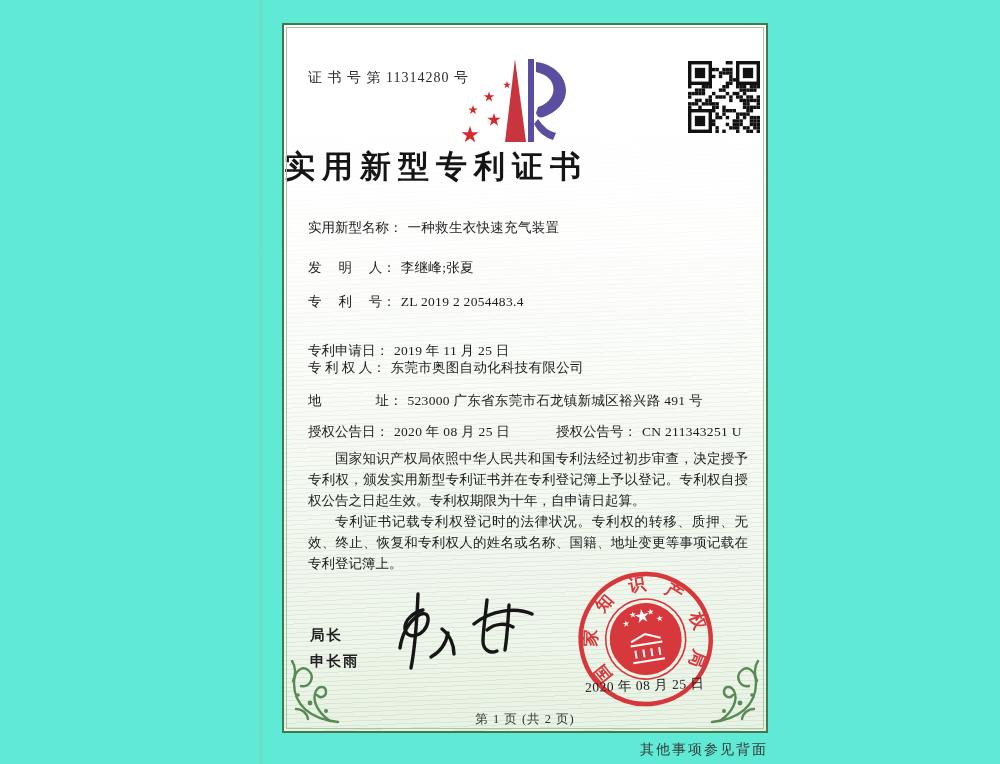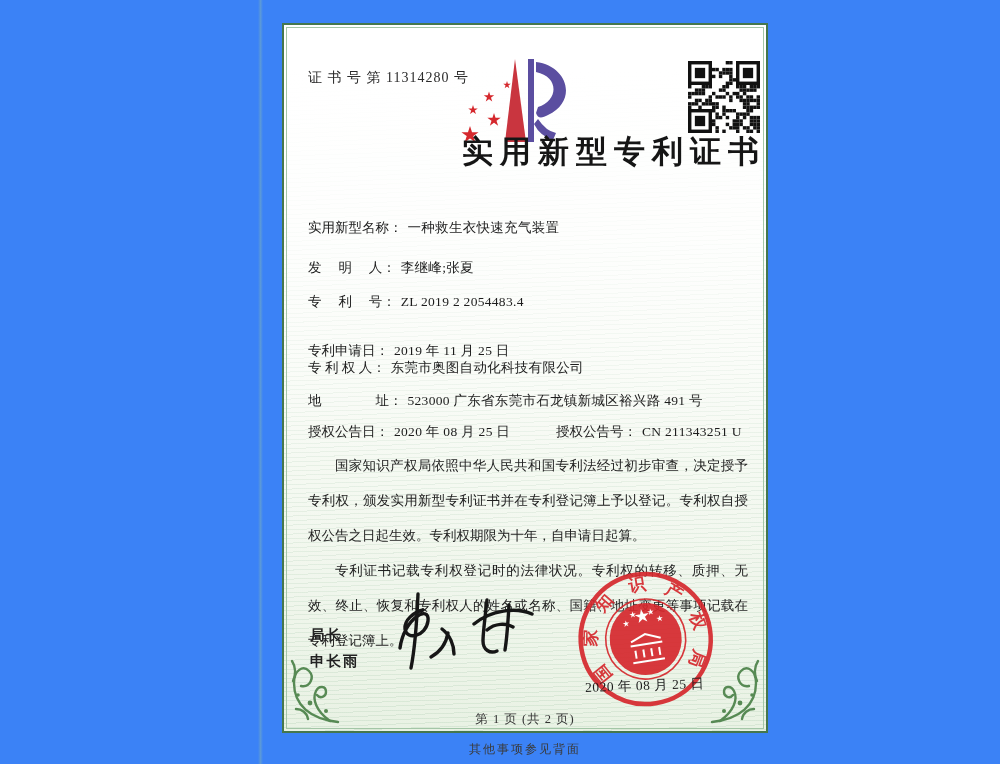--- a/index.html
+++ b/index.html
@@ -3,21 +3,21 @@
 <meta charset="utf-8">
 <style>
   * { margin: 0; padding: 0; box-sizing: border-box; }
   body {
     width: 1000px; height: 764px;
     background: #fbfbf9;
     font-family: "Liberation Serif", "DejaVu Serif", serif;
     position: relative;
     overflow: hidden;
   }
-  .scan-page { position: absolute; inset: 0; background: #3b82f6; }
+  .scan-page { position: absolute; inset: 0; background: #5eead4; }
   .paper-edge {
     position: absolute; left: 258px; top: 0; width: 5px; height: 764px;
     background: linear-gradient(90deg, rgba(150,195,160,0.0), rgba(150,195,160,0.35), rgba(150,195,160,0.0));
   }
 
   
   .cert {
     position: absolute; left: 282px; top: 23px; width: 486px; height: 710px;
     border: 2px solid #45774d;
     background: linear-gradient(180deg, #fdfdfb 0%, #f5f9f1 50%, #e9f2e4 100%);
@@ -45,42 +45,42 @@
 
   
   .cert-number {
     position: absolute; left: 24px; top: 44px;
     font-size: 14px; letter-spacing: 1px; color: #2b2b2b;
   }
   .cnipa-logo { position: absolute; left: 168px; top: 28px; }
   .qr-wrap { position: absolute; left: 404px; top: 36px; width: 74px; height: 72px; }
 
   .cert-title {
-    position: absolute; left: 0; top: 106px; width: 100%;
-    text-align: right; font-size: 31px; font-weight: 700;
-    letter-spacing: 7px; color: #151515; padding-left: 40px;
+    position: absolute; left: 0; top: 121px; width: 100%;
+    text-align: left; font-size: 31px; font-weight: 700;
+    letter-spacing: 7px; color: #151515;
   }
 
   
   .field-row { position: absolute; left: 24px; width: 440px; font-size: 13.5px; color: #1d1d1d; white-space: nowrap; }
   .field-row .lbl { display: inline-block; }
   .field-row .val { margin-left: 5px; letter-spacing: 0.3px; }
   .row-0 { top: 194px; }
   .row-1 { top: 234px; }
   .row-2 { top: 268px; }
   .row-3 { top: 317px; }
   .row-4 { top: 334px; }
   .row-5 { top: 367px; }
   .row-6 { top: 398px; }
   .pair2 { position: absolute; left: 248px; top: 0; text-align: center; }
 
   
   .legal-text {
     position: absolute; left: 24px; top: 423px; width: 440px;
-    font-size: 13.5px; line-height: 35px; color: #222;
+    font-size: 13.5px; line-height: 21px; color: #222;
     text-align: justify;
   }
   .legal-text p { text-indent: 2em; margin: 0; }
 
   
   .signer { position: absolute; left: 26px; top: 597px; font-size: 14.5px; font-weight: 600; color: #222; letter-spacing: 2px; line-height: 26px; }
   .signature { position: absolute; left: 100px; top: 563px; }
 
   
   .seal { position: absolute; left: 288px; top: 540px; transform: rotate(-9deg); }
@@ -88,22 +88,22 @@
     position: absolute; left: 301px; top: 651px; width: 170px; z-index: 3;
     font-size: 13.5px; color: #1a1a1a; transform: rotate(-2deg); letter-spacing: 0.5px;
   }
 
   
   .page-number {
     position: absolute; left: 0; top: 686px; width: 100%; text-align: center;
     font-size: 12.5px; color: #333; letter-spacing: 1px;
   }
   .back-note {
-    position: absolute; left: 282px; top: 741px; width: 486px; text-align: center;
-    font-size: 12px; color: #3a3a3a; letter-spacing: 2px;
+    position: absolute; left: 282px; top: 741px; width: 486px; text-align: right;
+    font-size: 14px; color: #3a3a3a; letter-spacing: 2px;
   }
 </style>
 </head>
 <body>
 
 <div class="scan-page">
   <div class="paper-edge"></div>
 
   <div class="cert">
     <div class="guilloche"></div>

